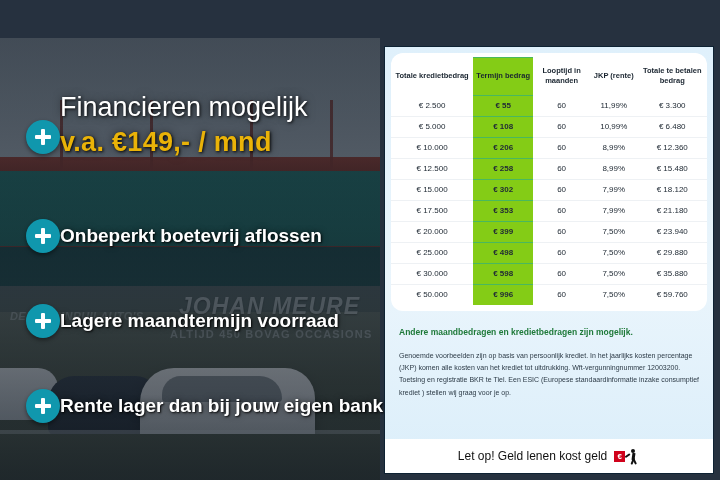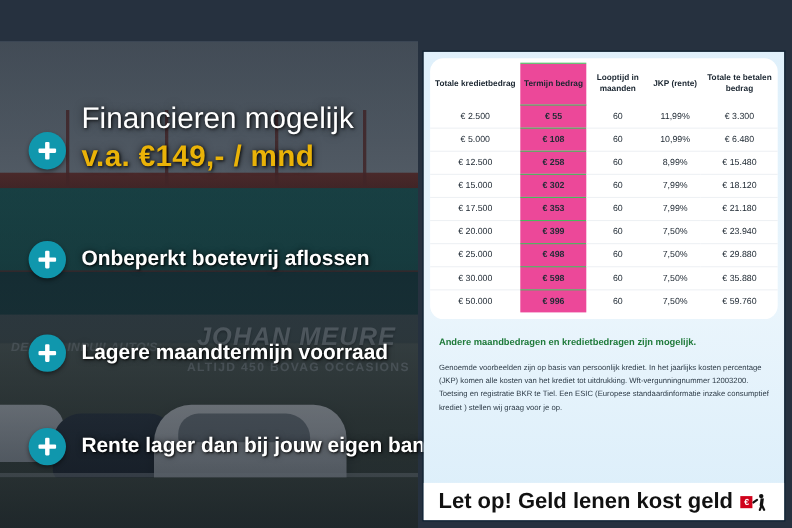--- a/index.html
+++ b/index.html
@@ -103,21 +103,21 @@
     color: #ffffff; font-size: 22px; font-weight: bold;
     letter-spacing: .2px; white-space: nowrap;
     text-shadow: 1px 1px 0 rgba(0,0,0,.45), 0 0 3px rgba(0,0,0,.35);
   }
 
   
   .features {
     position: absolute; left: 0; top: 40px; width: 382px; height: 440px;
   }
   .feat {
-    position: absolute; left: 26px; display: flex; align-items: center; gap: 14px;
+    position: absolute; left: 26px; display: flex; align-items: center; gap: 0;
   }
   .plus {
     flex: 0 0 auto; width: 34px; height: 34px; border-radius: 50%;
     background: #1097ad; position: relative;
     box-shadow: 0 2px 4px rgba(0,0,0,.45);
   }
   .plus:before, .plus:after {
     content: ""; position: absolute; background: #ffffff; border-radius: 1px;
   }
   .plus:before { left: 9px; top: 15px; width: 16px; height: 4px; }
@@ -160,41 +160,41 @@
     font-size: 8px; color: #222c36; text-align: center;
     padding: 5.5px 1px; border-top: 1px solid #eef1f4;
   }
   table.rates tbody tr:first-child td { border-top: none; }
   th.c0, td.c0 { width: 26%; }
   th.c1, td.c1 { width: 19%; }
   th.c2, td.c2 { width: 18%; }
   th.c3, td.c3 { width: 15%; }
   th.c4, td.c4 { width: 22%; }
   .hl {
-    background: #ec4899; color: #ffffff; font-weight: bold;
+    background: #84cc16; color: #ffffff; font-weight: bold;
     border-top: 1px solid #49b85e !important;
   }
   th.hl { border-radius: 0; }
   .disc {
     padding: 10px 14px 0 14px;
   }
   .disc-title {
     color: #1f7a3a; font-size: 8.5px; font-weight: bold; margin-bottom: 12px;
     line-height: 1.3;
   }
   .disc-body {
     color: #2c3a46; font-size: 7px; line-height: 1.75; text-align: left;
   }
   .warn {
     position: absolute; left: 0; bottom: 0; width: 100%; height: 34px;
     background: #ffffff;
     display: flex; align-items: center; justify-content: center; gap: 7px;
   }
   .warn-text {
-    color: #111111; font-size: 20px; font-weight: bold; white-space: nowrap;
+    color: #111111; font-size: 12px; font-weight: normal; white-space: nowrap;
   }
   .warn-icon { display: flex; align-items: center; gap: 1px; }
   .euro-box {
     width: 11px; height: 11px; background: #d0021b; color: #ffffff;
     font-size: 8px; font-weight: bold; line-height: 11px; text-align: center;
   }
   .walker {
     width: 14px; height: 15px; position: relative;
   }
   .walker:before {
@@ -287,20 +287,27 @@
               <td class="c4">€ 3.300</td>
             </tr>
             <tr>
               <td class="c0">€ 5.000</td>
               <td class="c1 hl">€ 108</td>
               <td class="c2">60</td>
               <td class="c3">10,99%</td>
               <td class="c4">€ 6.480</td>
             </tr>
             <tr>
+              <td class="c0">€ 10.000</td>
+              <td class="c1 hl">€ 206</td>
+              <td class="c2">60</td>
+              <td class="c3">8,99%</td>
+              <td class="c4">€ 12.360</td>
+            </tr>
+            <tr>
               <td class="c0">€ 12.500</td>
               <td class="c1 hl">€ 258</td>
               <td class="c2">60</td>
               <td class="c3">8,99%</td>
               <td class="c4">€ 15.480</td>
             </tr>
             <tr>
               <td class="c0">€ 15.000</td>
               <td class="c1 hl">€ 302</td>
               <td class="c2">60</td>

